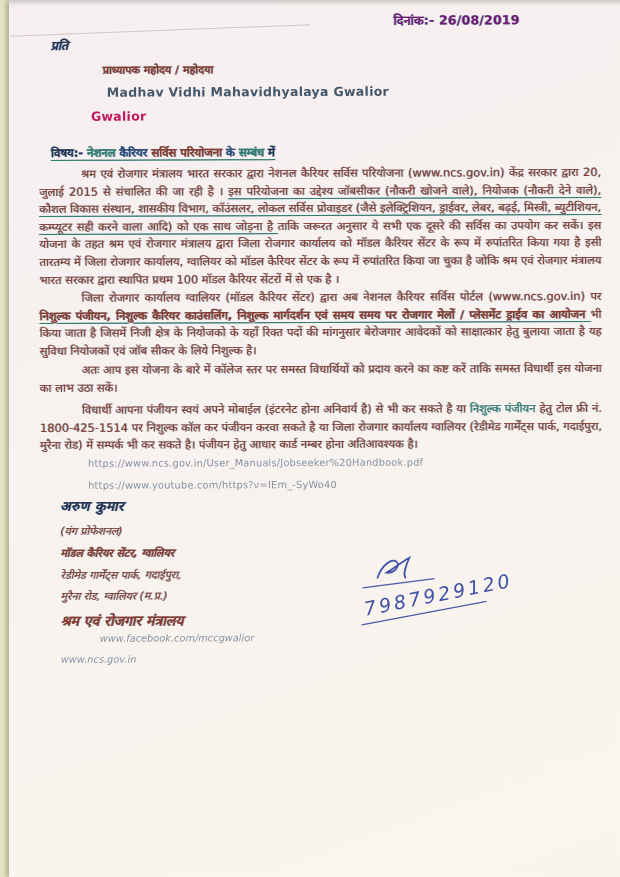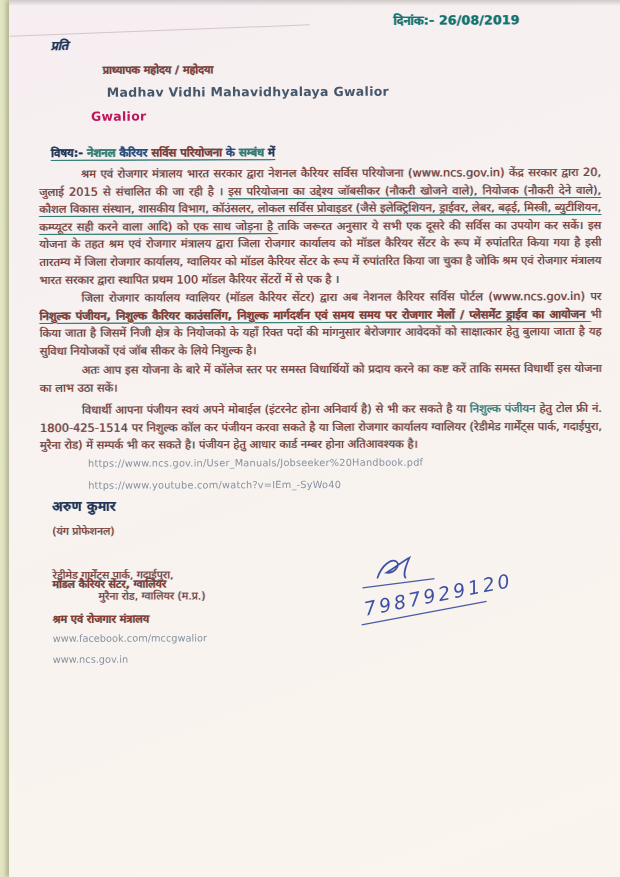--- a/index.html
+++ b/index.html
@@ -41,64 +41,64 @@
   }
   .p1{top:165px;}
   .p2{top:289px;}
   .p3{top:361px;}
   .p4{top:401px;}
   .seg-u{text-decoration:underline;text-decoration-color:#2e7d6e;text-underline-offset:3px;}
   .seg-bu{font-weight:bold;text-decoration:underline;text-decoration-color:#2e7d6e;text-underline-offset:3px;}
   .url{position:absolute;left:88px;font-size:9.8px;letter-spacing:0.2px;}
   .url1{top:457px;}
   .url2{top:479px;}
-  .sig-line{position:absolute;left:52px;white-space:nowrap;}
+  .sig-line{position:absolute;left:60px;white-space:nowrap;font-style:italic;}
   .sig-name{top:496px;font-size:13.5px;font-weight:bold;letter-spacing:0.5px;}
   .sig-role{top:522px;font-size:10.8px;}
   .sig-org{top:544px;font-size:10.8px;font-weight:bold;}
   .sig-addr1{top:566px;font-size:10.8px;}
   .sig-addr2{top:587px;font-size:10.8px;}
-  .sig-min{top:610px;font-size:11px;font-weight:bold;}
+  .sig-min{top:610px;font-size:14px;font-weight:bold;}
   .sig-fb{top:632px;font-size:9.8px;}
   .sig-web{top:653px;font-size:9.8px;}
   .handsvg{position:absolute;left:335px;top:548px;}
 </style>
 </head>
 <body>
 
 <div class="paper"></div>
 <div class="top-edge"></div>
 <div class="fold-line"></div>
 
 <div class="content">
 
-  <div class="date hi" style="color: #0f766e;">दिनांक:- 26/08/2019</div>
+  <div class="date hi" style="color: #701a75;">दिनांक:- 26/08/2019</div>
 
   <div class="to-label hi" style="color: rgb(38, 51, 85); font-style: italic;">प्रति</div>
   <div class="recip-title hi" style="color: rgb(141, 58, 44);">प्राध्यापक महोदय / महोदया</div>
   <div class="recip-name" style="color: rgb(68, 87, 107); padding-left: 28px;">Madhav Vidhi Mahavidhyalaya Gwalior</div>
   <div class="recip-city" style="color: #be185d;">Gwalior</div>
 
   <div class="subject hi"><span style="color: rgb(38, 51, 85);">विषय:- </span><span style="color: rgb(46, 125, 110);">नेशनल </span><span style="color: rgb(43, 74, 124);">कैरियर </span><span style="color: rgb(141, 58, 44);">सर्विस </span><span style="color: rgb(141, 58, 44);">परियोजना </span><span style="color: rgb(43, 74, 124);">के </span><span style="color: rgb(46, 125, 110);">सम्बंध </span><span style="color: rgb(38, 51, 85);">में</span></div>
 
   <p class="para hi p1"><span style="color: rgb(141, 58, 44);">श्रम एवं रोजगार मंत्रालय भारत सरकार द्वारा नेशनल कैरियर सर्विस परियोजना (www.ncs.gov.in) केंद्र सरकार द्वारा 20, जुलाई 2015 से संचालित की जा रही है । </span><span class="seg-u" style="color: rgb(141, 58, 44);">इस परियोजना का उद्देश्य जॉबसीकर (नौकरी खोजने वाले), नियोजक (नौकरी देने वाले), कौशल विकास संस्थान, शासकीय विभाग, कॉउंसलर, लोकल सर्विस प्रोवाइडर (जैसे इलेक्ट्रिशियन, ड्राईवर, लेबर, बढ़ई, मिस्त्री, ब्युटीशियन, कम्प्यूटर सही करने वाला आदि) को एक साथ जोड़ना है </span><span style="color: rgb(141, 58, 44);">ताकि जरूरत अनुसार ये सभी एक दूसरे की सर्विस का उपयोग कर सकें। इस योजना के तहत श्रम एवं रोजगार मंत्रालय द्वारा जिला रोजगार कार्यालय को मॉडल कैरियर सेंटर के रूप में रुपांतरित किया गया है इसी तारतम्य में जिला रोजगार कार्यालय, ग्वालियर को मॉडल कैरियर सेंटर के रूप में रुपांतरित किया जा चुका है जोकि श्रम एवं रोजगार मंत्रालय भारत सरकार द्वारा स्थापित प्रथम 100 मॉडल कैरियर सेंटरों में से एक है ।</span></p>
   <p class="para hi p2"><span style="color: rgb(141, 58, 44);">जिला रोजगार कार्यालय ग्वालियर (मॉडल कैरियर सेंटर) द्वारा अब नेशनल कैरियर सर्विस पोर्टल (www.ncs.gov.in) पर </span><span class="seg-bu" style="color: rgb(141, 58, 44);">निशुल्क पंजीयन, निशुल्क कैरियर काउंसलिंग, निशुल्क मार्गदर्शन एवं समय समय पर रोजगार मेलों / प्लेसमेंट ड्राईव का आयोजन </span><span style="color: rgb(141, 58, 44);">भी किया जाता है जिसमें निजी क्षेत्र के नियोजको के यहाँ रिक्त पदों की मांगनुसार बेरोजगार आवेदकों को साक्षात्कार हेतु बुलाया जाता है यह सुविधा नियोजकों एवं जॉब सीकर के लिये निशुल्क है।</span></p>
   <p class="para hi p3"><span style="color: rgb(141, 58, 44);">अतः आप इस योजना के बारे में कॉलेज स्तर पर समस्त विधार्थियों को प्रदाय करने का कष्ट करें ताकि समस्त विधार्थी इस योजना का लाभ उठा सकें।</span></p>
   <p class="para hi p4"><span style="color: rgb(141, 58, 44);">विधार्थी आपना पंजीयन स्वयं अपने मोबाईल (इंटरनेट होना अनिवार्य है) से भी कर सकते है या </span><span style="color: rgb(46, 125, 110);">निशुल्क पंजीयन</span><span style="color: rgb(141, 58, 44);"> हेतु टोल फ्री नं. 1800-425-1514 पर निशुल्क कॉल कर पंजीयन करवा सकते है या जिला रोजगार कार्यालय ग्वालियर (रेडीमेड गार्मेंट्स पार्क, गदाईपुरा, मुरैना रोड) में सम्पर्क भी कर सकते है। पंजीयन हेतु आधार कार्ड नम्बर होना अतिआवश्यक है।</span></p>
 
   <div class="url url1" style="color: rgb(133, 146, 160);">https://www.ncs.gov.in/User_Manuals/Jobseeker%20Handbook.pdf</div>
-  <div class="url url2" style="color: rgb(133, 146, 160);">https://www.youtube.com/watch?v=IEm_-SyWo40</div>
+  <div class="url url2" style="color: rgb(133, 146, 160);">https://www.youtube.com/https?v=IEm_-SyWo40</div>
 
   <div class="sig-line sig-name hi" style="color: rgb(38, 51, 85);">अरुण कुमार</div>
   <div class="sig-line sig-role hi" style="color: rgb(141, 58, 44);">(यंग प्रोफेशनल)</div>
-  <div class="sig-line sig-org hi" style="color: rgb(141, 58, 44); margin-top: 31px;">मॉडल कैरियर सेंटर, ग्वालियर</div>
+  <div class="sig-line sig-org hi" style="color: rgb(141, 58, 44);">मॉडल कैरियर सेंटर, ग्वालियर</div>
   <div class="sig-line sig-addr1 hi" style="color: rgb(141, 58, 44); text-align: right;">रेडीमेड गार्मेंट्स पार्क, गदाईपुरा,</div>
-  <div class="sig-line sig-addr2 hi" style="color: rgb(141, 58, 44); margin-left: 46px;">मुरैना रोड, ग्वालियर (म.प्र.)</div>
+  <div class="sig-line sig-addr2 hi" style="color: rgb(141, 58, 44);">मुरैना रोड, ग्वालियर (म.प्र.)</div>
   <div class="sig-line sig-min hi" style="color: rgb(141, 58, 44);">श्रम एवं रोजगार मंत्रालय</div>
-  <div class="sig-line sig-fb" style="color: rgb(133, 146, 160);">www.facebook.com/mccgwalior</div>
+  <div class="sig-line sig-fb" style="color: rgb(133, 146, 160); margin-left: 39px;">www.facebook.com/mccgwalior</div>
   <div class="sig-line sig-web" style="color: rgb(133, 146, 160);">www.ncs.gov.in</div>
 
   <svg class="handsvg" width="180" height="95" viewBox="0 0 180 95">
     <path d="M42,30 C46,18 56,10 61,14 C66,18 58,26 51,25 C58,21 68,13 74,10 C71,17 67,26 70,30" fill="none" stroke="#2a3f9e" stroke-width="1.7" stroke-linecap="round" opacity="0.9"></path>
     <path d="M27,40 L99,31" fill="none" stroke="#2a3f9e" stroke-width="1.3" opacity="0.85"></path>
     <text x="30" y="68" transform="rotate(-11 30 68)" fill="#2a3f9e" font-size="19" font-style="italic" letter-spacing="3" opacity="0.9">7987929120</text>
     <path d="M26,77 L151,54" fill="none" stroke="#2a3f9e" stroke-width="1.3" opacity="0.85"></path>
   </svg>
 
 </div>

